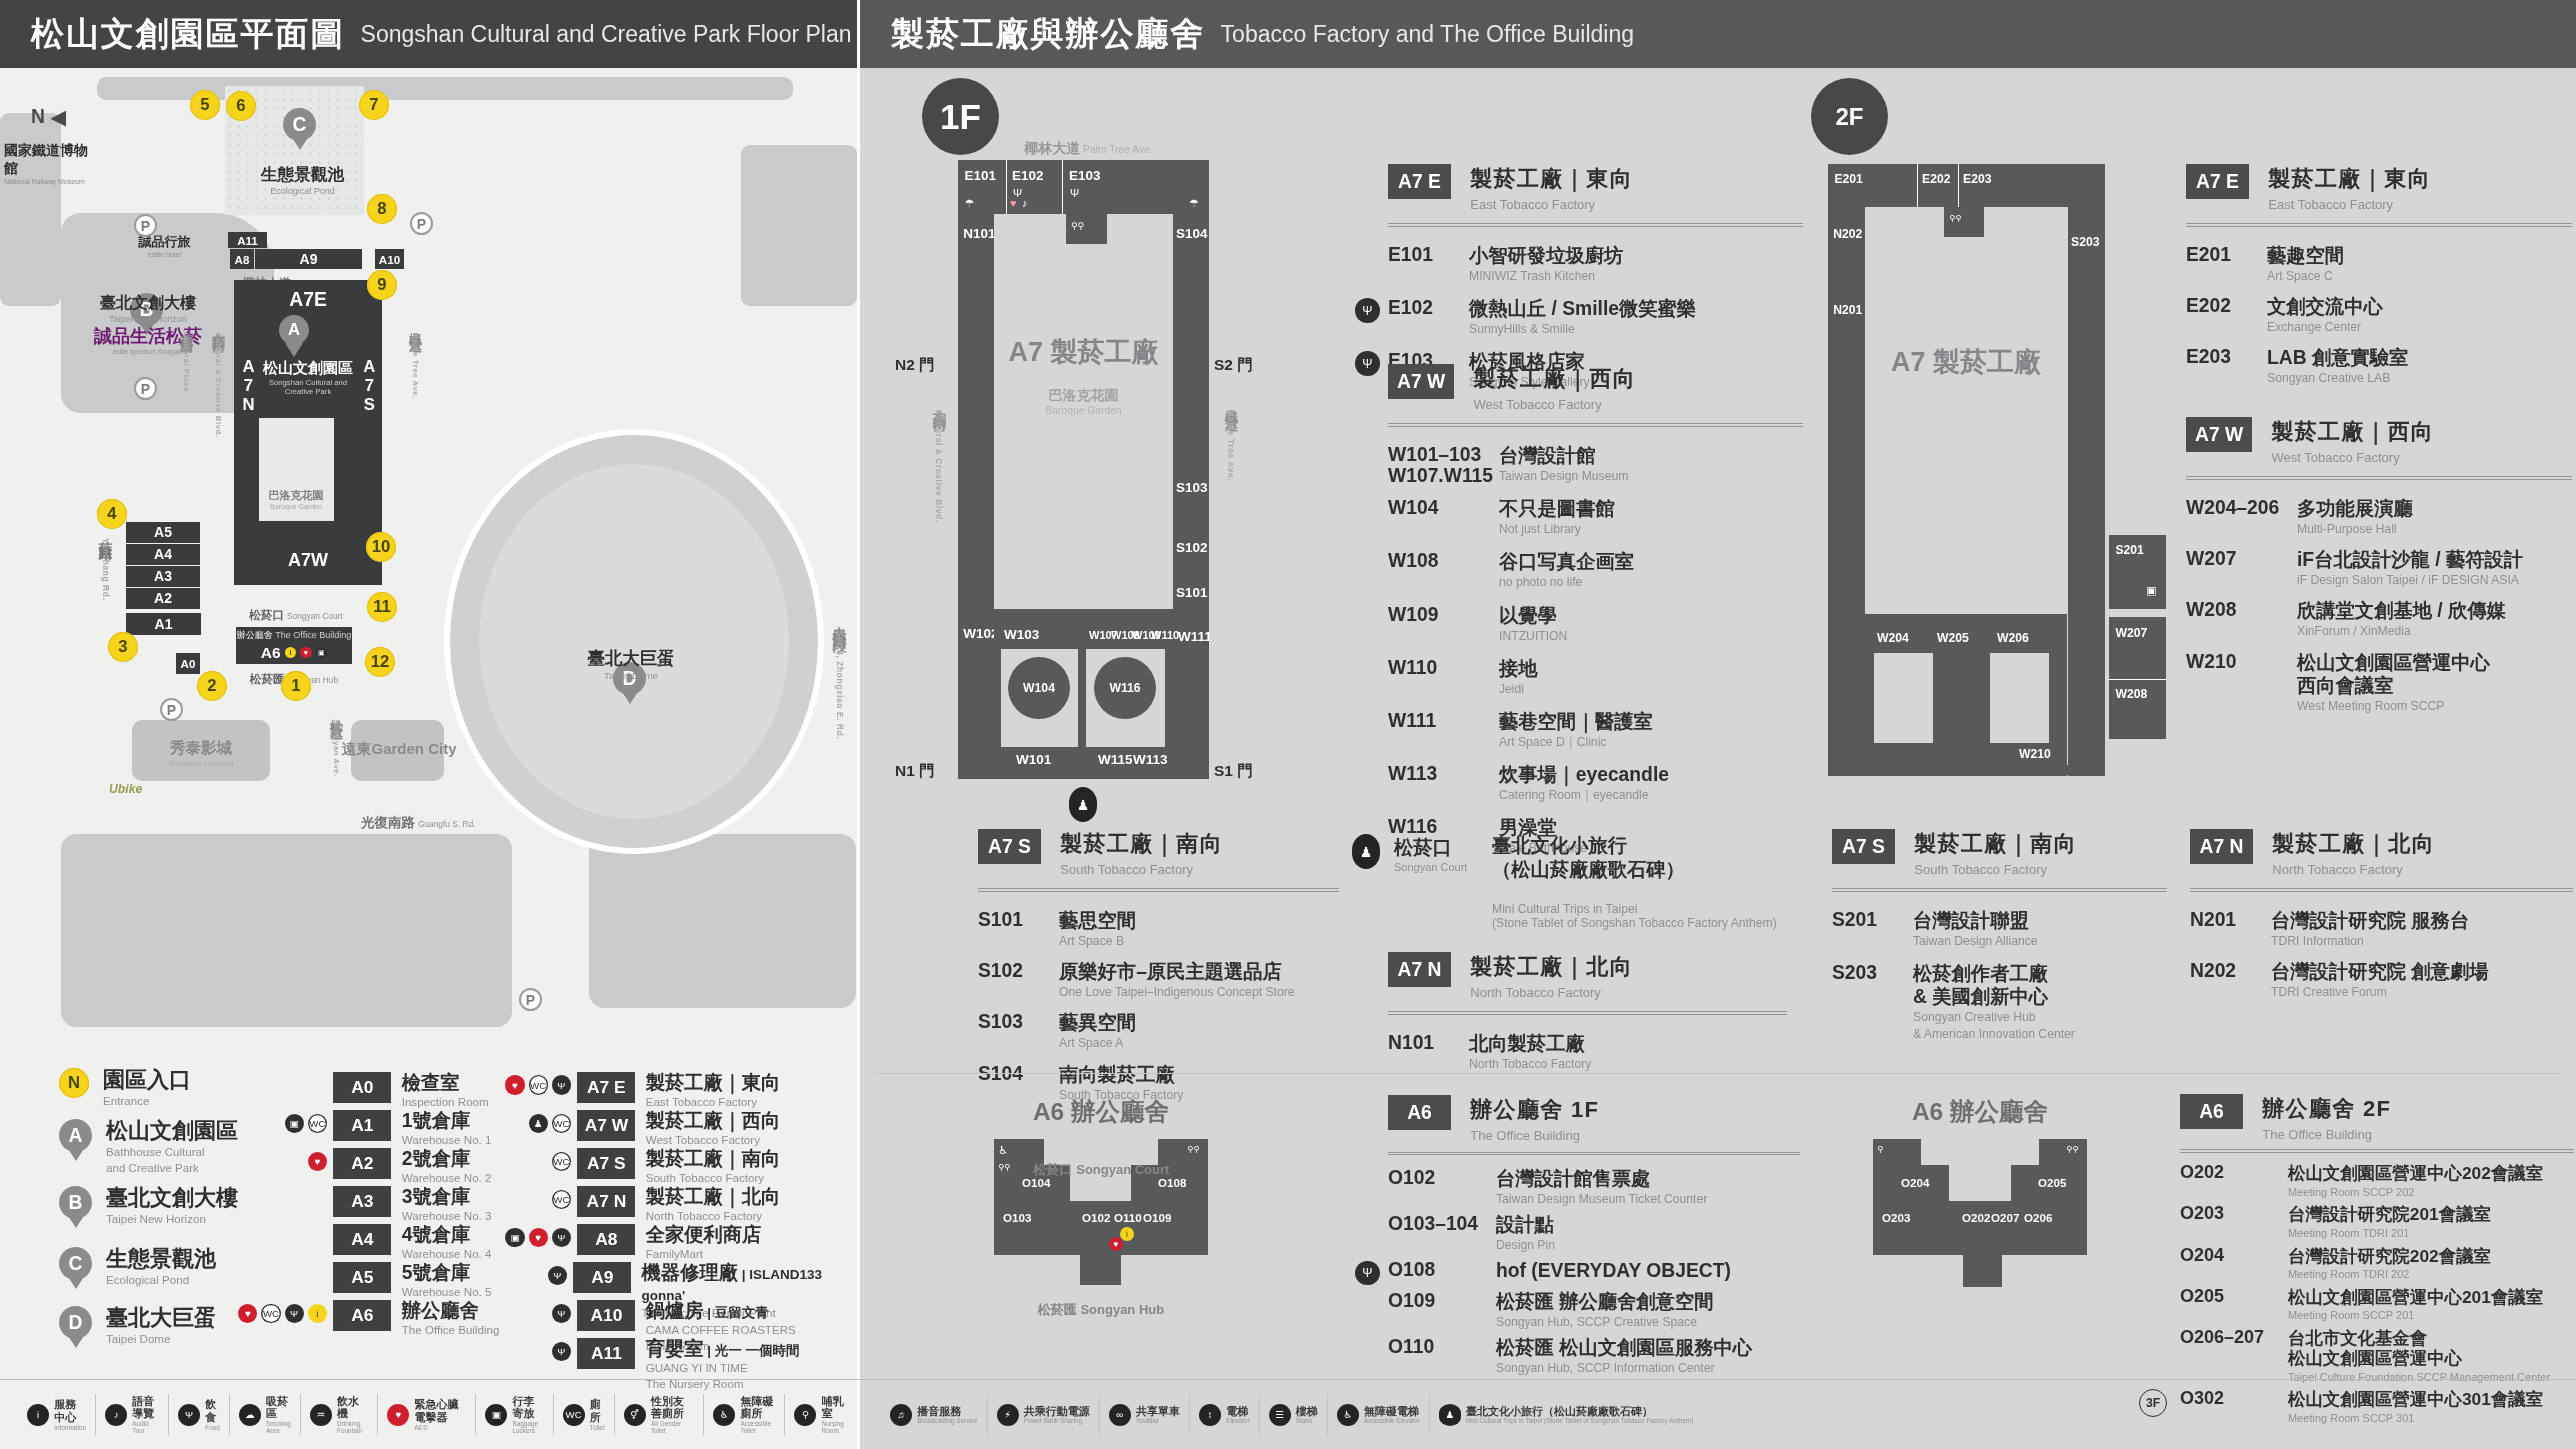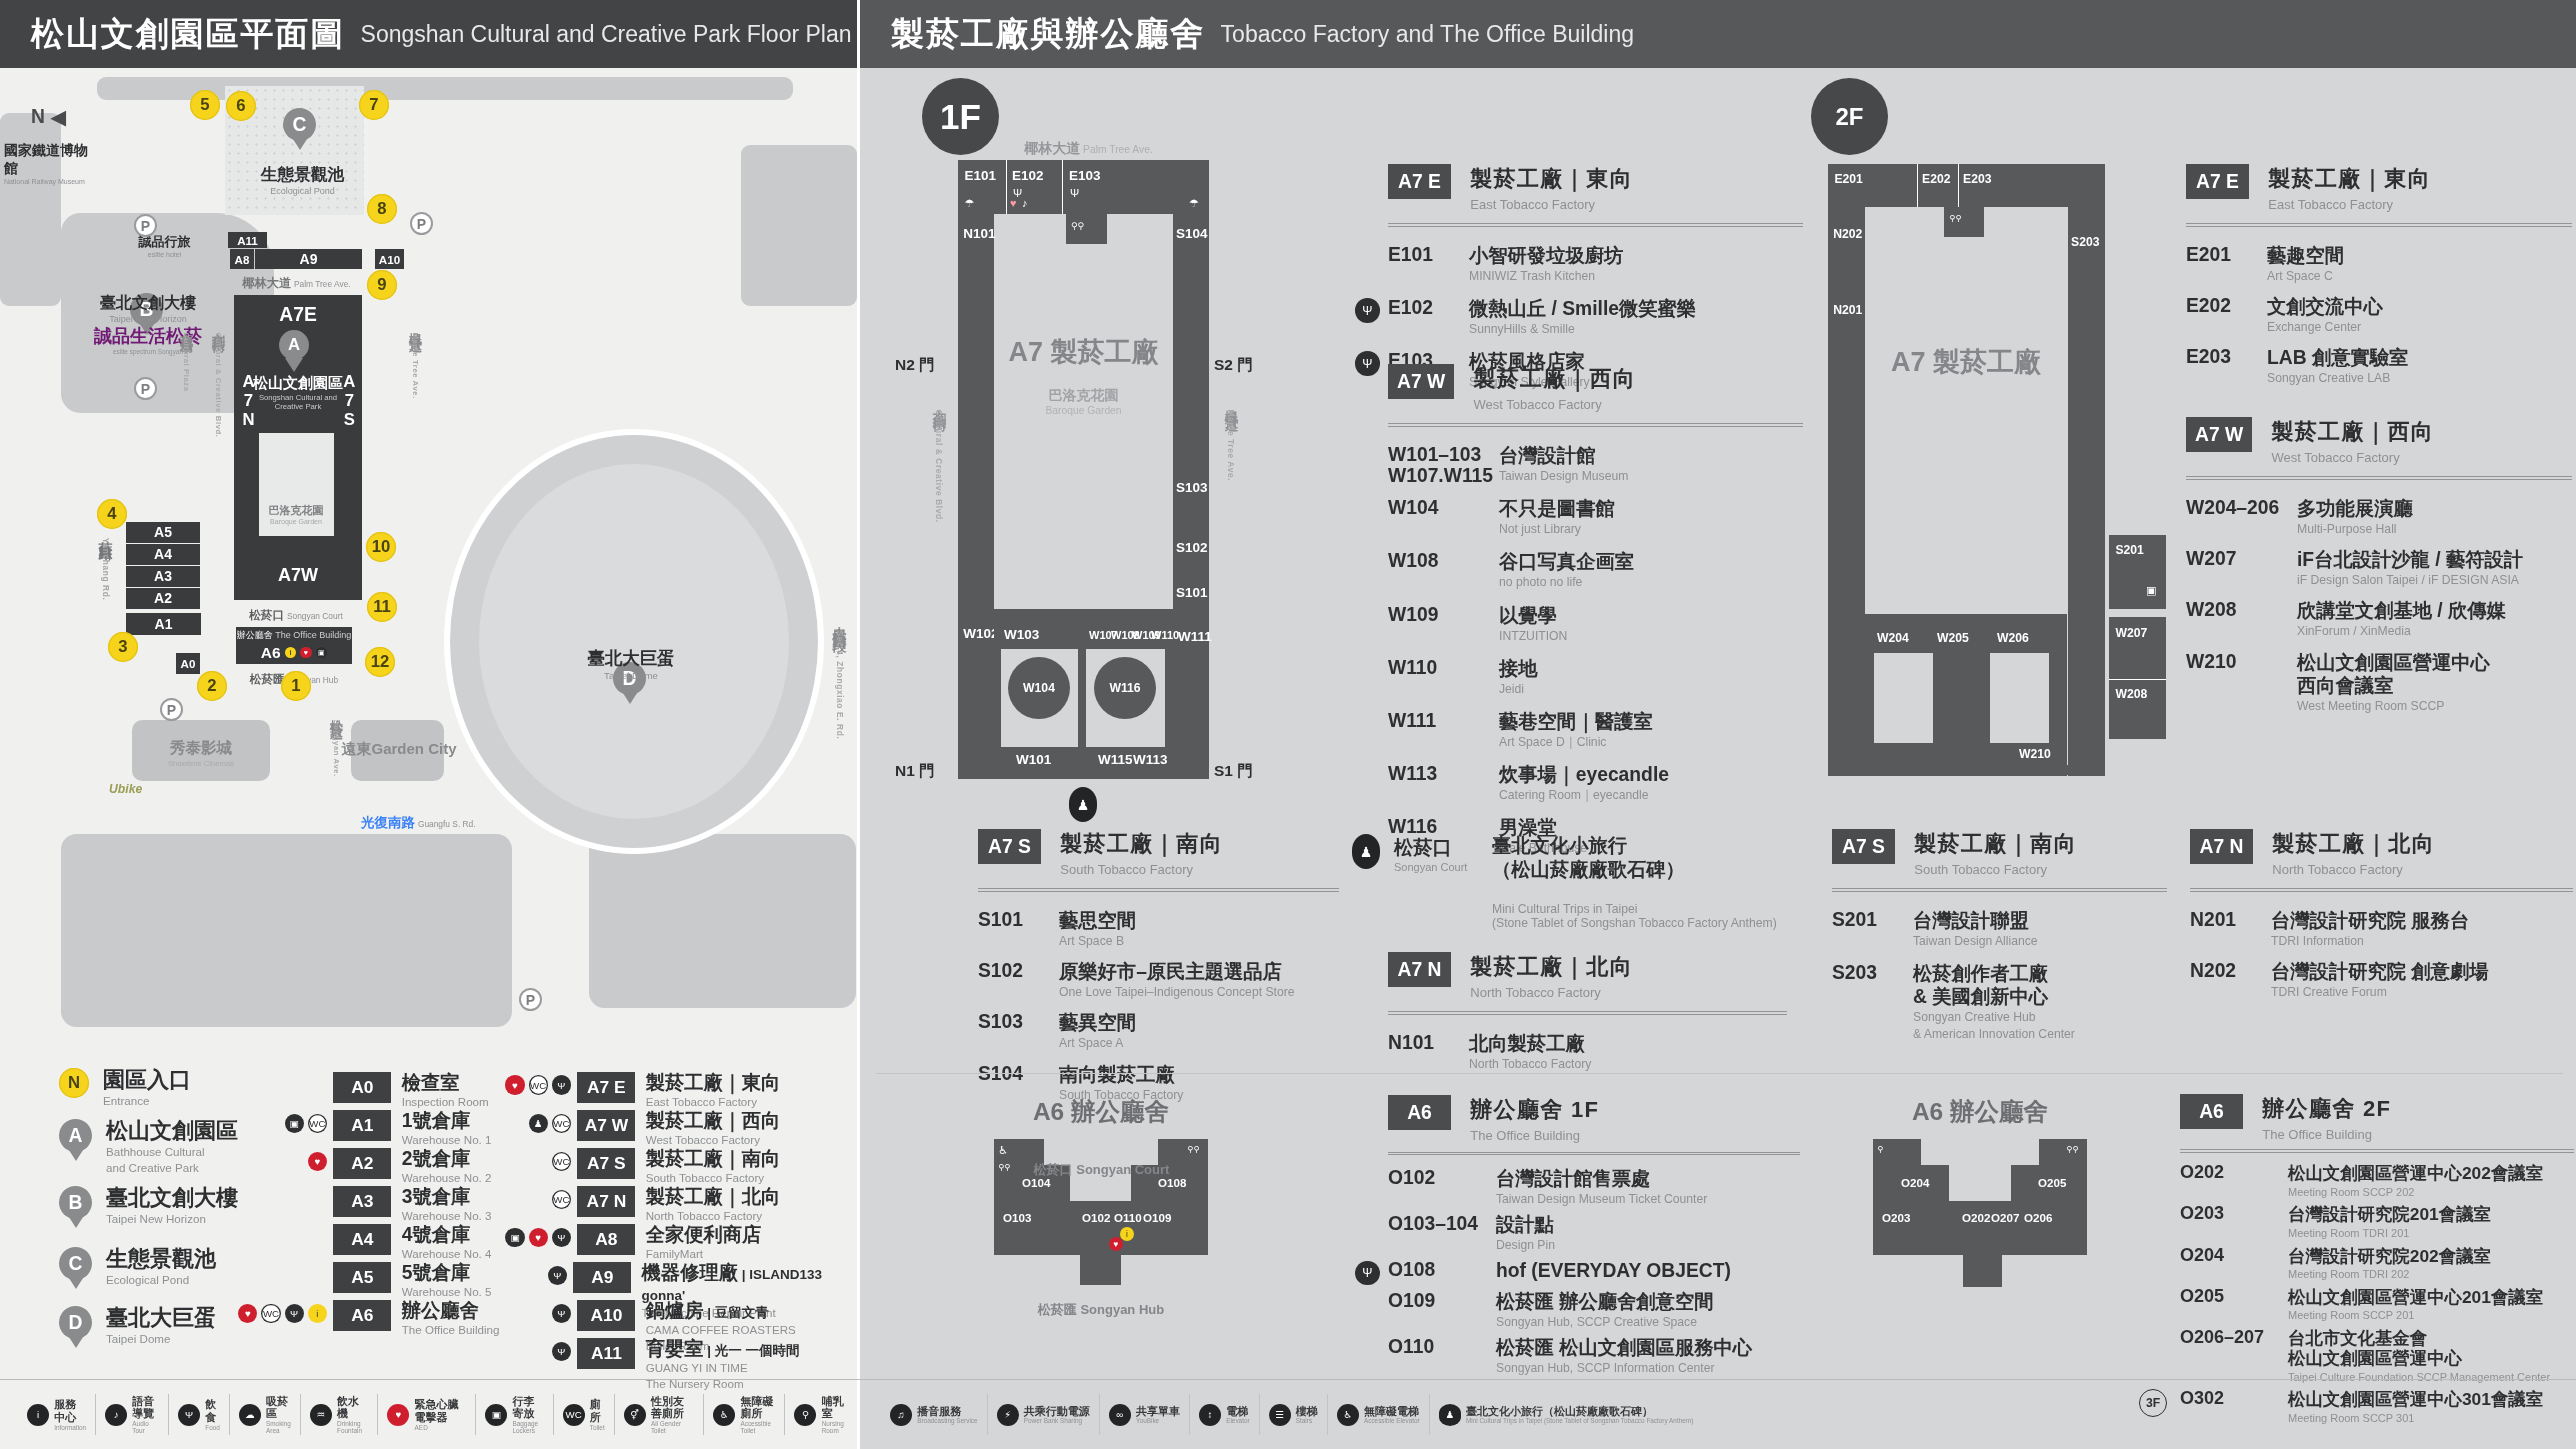--- a/index.html
+++ b/index.html
@@ -150,21 +150,21 @@
     </div>
   <div class="abs blk" style="left:375px;top:181px;width:29px;height:20px;font-size:11.6px">
       <span>A10</span>
     </div>
 
   <div class="abs" style="left:232px;top:207px;width:129px;text-align:center">
     <span class="zh" style="font-size:12.2px;font-weight:bold;color:#77787a">椰林大道</span>
     <span class="en" style="font-size:8.4px">Palm Tree Ave.</span>
   </div>
 
-  <div class="abs" style="left:234px;top:227px;width:128px;height:305px;background:var(--mapb)">
+  <div class="abs" style="left:234px;top:212px;width:148px;height:305px;background:var(--mapb)">
     <div class="rlab" style="left:0;right:0;top:9px;text-align:center;font-size:19.3px"><span>A7E</span></div>
     <div class="abs" style="left:5.2px;top:77px;color:#fff;font-size:16.7px;font-weight:bold;line-height:1.05;width:18px;text-align:center"><span class="vert" style="letter-spacing:0">A7N</span></div>
     <div class="abs" style="right:5.2px;top:77px;color:#fff;font-size:16.7px;font-weight:bold;width:18px;text-align:center"><span class="vert" style="letter-spacing:0">A7S</span></div>
     <div class="abs pin" style="left:45px;top:35px;width:30px;height:30px;font-size:16.7px">
         <span>A</span>
       </div>
     <div class="abs" style="left:0;right:0;top:79px;text-align:center;color:#fff">
       <div style="font-size:15px;font-weight:bold">松山文創園區</div>
       <div style="font-size:7.7px;color:#c9cacc">Songshan Cultural and</div>
       <div style="font-size:7.7px;color:#c9cacc">Creative Park</div>
@@ -224,21 +224,21 @@
   </div>
   <div class="abs" style="left:109px;top:714px;font-size:12.2px;font-style:italic;color:#9a9d54;font-weight:bold"><span>Ubike</span></div>
 
   <div class="abs vert zh" style="left:97px;top:462px;font-size:14px;font-weight:bold;color:#77787a"><span>菸廠路</span><span class="verten" style="font-size:8.4px;color:#a3a4a6">Yanchang Rd.</span></div>
   <div class="abs vert" style="left:177px;top:254px;font-size:13px;font-weight:bold;color:#8b8c8e"><span>文化廣場</span><span class="verten" style="font-size:7.7px;color:#a9aaac">Cultural Plaza</span></div>
   <div class="abs vert" style="left:209px;top:254px;font-size:13px;font-weight:bold;color:#8b8c8e"><span>文創大街</span><span class="verten" style="font-size:7.7px;color:#a9aaac">Cultural &amp; Creative Blvd.</span></div>
   <div class="abs vert" style="left:406px;top:254px;font-size:13px;font-weight:bold;color:#8b8c8e"><span>楓香大道</span><span class="verten" style="font-size:7.7px;color:#a9aaac">Maple Tree Ave.</span></div>
   <div class="abs vert" style="left:327px;top:641px;font-size:13px;font-weight:bold;color:#8b8c8e"><span>松菸大道</span><span class="verten" style="font-size:7.7px;color:#a9aaac">Songyan Ave.</span></div>
   <div class="abs vert" style="left:831px;top:547px;font-size:14px;font-weight:bold;color:#8b8c8e"><span>忠孝東路四段</span><span class="verten" style="font-size:8.4px;color:#a9aaac">Sec.4, Zhongxiao E. Rd.</span></div>
   <div class="abs" style="left:361px;top:746px">
-    <span class="zh" style="font-size:13.5px;font-weight:bold;color:#3b82f6">光復南路</span>
+    <span class="zh" style="font-size:13.5px;font-weight:bold;color:#737373">光復南路</span>
     <span class="en" style="font-size:8.4px">Guangfu S. Rd.</span>
   </div>
 
   <div class="abs pcirc" style="left:134px;top:146px">
       <span>P</span>
     </div>
   <div class="abs pcirc" style="left:410px;top:144px">
       <span>P</span>
     </div>
   <div class="abs pcirc" style="left:134px;top:309px">

